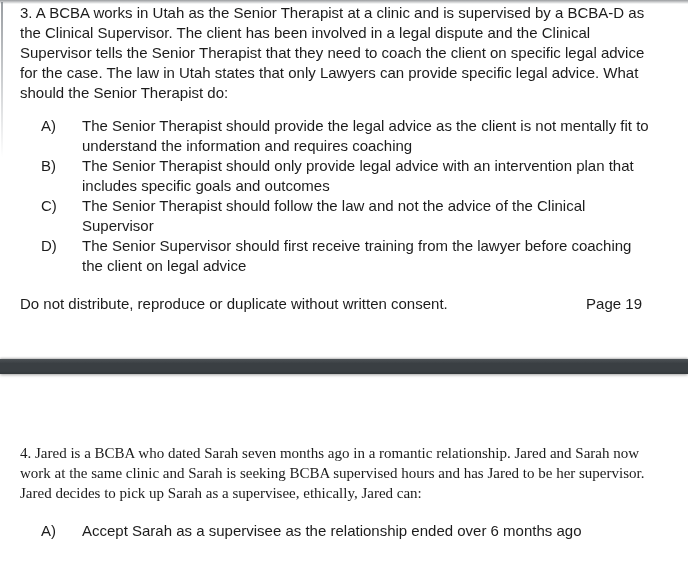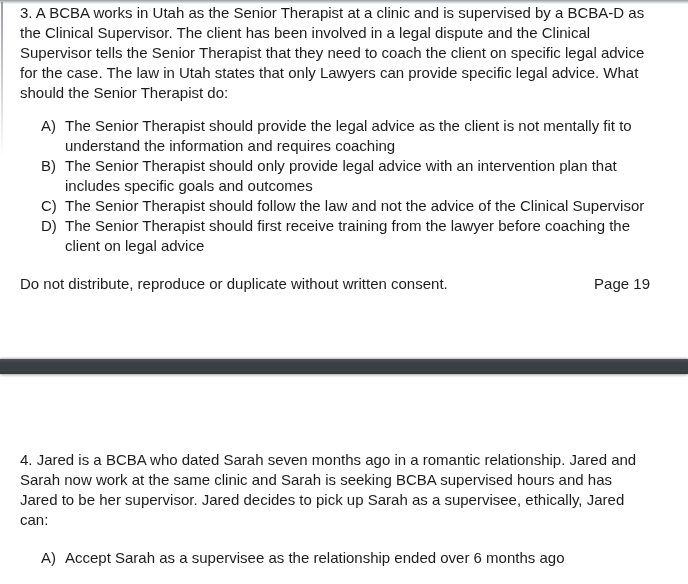--- a/index.html
+++ b/index.html
@@ -19,39 +19,39 @@
   .page-top {
     box-sizing: border-box;
     height: 359px;
     padding: 3px 38px 0 20px;
   }
   .question { margin: 0; }
 
   .options { margin-top: 13px; }
   .option { display: flex; align-items: flex-start; }
   .opt-letter { flex: 0 0 24px; margin-left: 21px; }
-  .opt-text { flex: 1; }
+  .opt-text { flex: 1; margin-left: 17px; }
 
   .footer { margin-top: 18px; }
   .footer-row { display: flex; justify-content: space-between; }
-  .footer-page { white-space: nowrap; }
+  .footer-page { margin-right: 8px; white-space: nowrap; }
 
   
   .separator {
     height: 15px;
     background: linear-gradient(180deg, #4d5256 0%, #3a3f43 30%, #3a3f43 80%, #33383b 100%);
     box-shadow: 0 1px 3px rgba(0,0,0,0.35), 0 -1px 2px rgba(0,0,0,0.22);
   }
 
   
   .page-bottom {
     box-sizing: border-box;
     padding: 53px 38px 0 20px;
   }
-  .page-bottom .question { margin-top: 23px; }
+  .page-bottom .question { margin-top: 16px; font-family: Liberation Serif, serif; }
   .page-bottom .options { margin-top: 18px; }
 
   
   .top-shadow {
     position: absolute; top: 0; left: 0; right: 0; height: 4px;
     background: linear-gradient(to bottom, rgba(70,75,80,0.55), rgba(70,75,80,0));
     pointer-events: none;
   }
   .left-edge {
     position: absolute; top: 2px; left: 1px; width: 2px; height: 155px;
@@ -75,21 +75,21 @@
       <div class="option">
         <span class="opt-letter">B)</span>
         <span class="opt-text">The Senior Therapist should only provide legal advice with an intervention plan that includes specific goals and outcomes</span>
       </div>
       <div class="option">
         <span class="opt-letter">C)</span>
         <span class="opt-text">The Senior Therapist should follow the law and not the advice of the Clinical Supervisor</span>
       </div>
       <div class="option">
         <span class="opt-letter">D)</span>
-        <span class="opt-text">The Senior Therapist should first receive training from the lawyer before coaching the client on legal advice</span>
+        <span class="opt-text">The Senior Supervisor should first receive training from the lawyer before coaching the client on legal advice</span>
       </div>
     </div>
 
     <div class="footer">
       <div class="footer-row">
         <span>Do not distribute, reproduce or duplicate without written consent.</span>
         <span class="footer-page">Page 19</span>
       </div>
     </div>
   </div>

